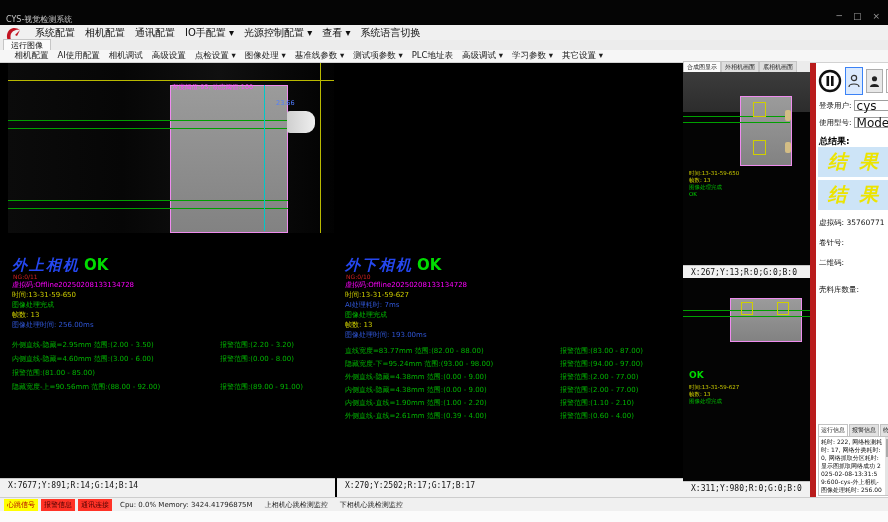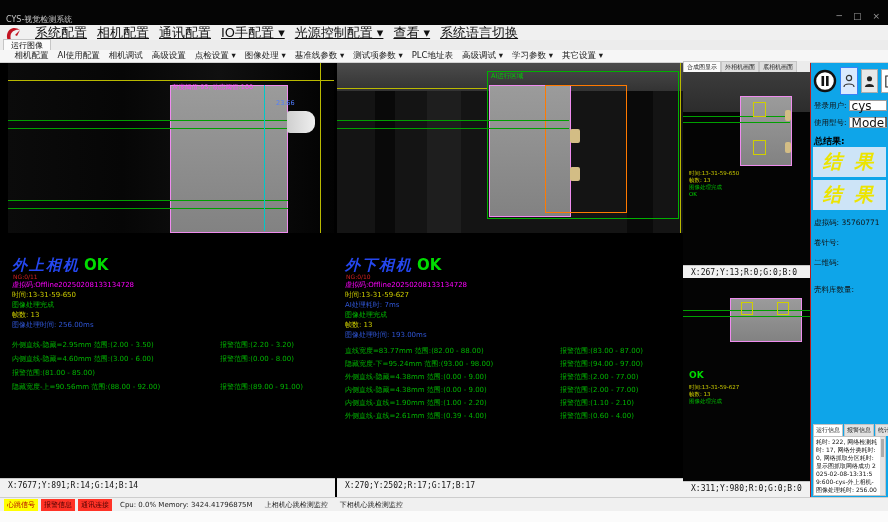--- a/index.html
+++ b/index.html
@@ -6,21 +6,21 @@
   #root{position:relative;width:888px;height:522px;background:#000;overflow:hidden;
         font-family:"DejaVu Sans","Liberation Sans",sans-serif;}
   
   .titlebar{position:absolute;left:0;top:0;width:888px;height:25px;background:#050505;}
   .apptitle{position:absolute;left:6px;top:14px;font-size:8px;color:#c8c8c8;}
   .winctrl{position:absolute;right:8px;top:11px;display:flex;gap:11px;}
   .winctrl span{font-size:9px;color:#9d9d9d;line-height:10px;}
   
   .menubar{position:absolute;left:0;top:25px;width:888px;height:15px;background:#f0f0f0;
            display:flex;align-items:center;padding-left:30px;box-sizing:border-box;}
-  .mi{font-size:13px;color:#101010;padding:0 5px;white-space:nowrap;text-decoration:underline;}
+  .mi{font-size:10px;color:#101010;padding:0 5px;white-space:nowrap;}
   .logo{position:absolute;left:5px;top:26px;width:18px;height:20px;}
   
   .tabrow{position:absolute;left:0;top:40px;width:888px;height:10px;background:#ececec;}
   .runtab{position:absolute;left:3px;top:39px;height:11px;padding:0 7px;background:#fbfbfb;
           border:1px solid #c6c6c6;border-bottom:none;font-size:8px;color:#111;line-height:11px;}
   .toolbar{position:absolute;left:0;top:50px;width:888px;height:13px;background:#f6f6f6;
            border-bottom:1px solid #d2d2d2;display:flex;align-items:center;padding-left:10px;box-sizing:border-box;}
   .ti{font-size:8.5px;color:#1c1c1c;padding:0 4.5px;white-space:nowrap;}
   
   .img{position:absolute;overflow:hidden;background:#040404;}
@@ -63,21 +63,21 @@
             font-family:"DejaVu Sans Mono","Liberation Mono",monospace;font-size:8px;color:#111;
             line-height:13px;padding-left:8px;box-sizing:border-box;}
   
   .ptabs{position:absolute;left:683px;top:61px;width:127px;height:11px;background:#ececec;display:flex;}
   .ptab{font-size:6px;color:#222;padding:1px 3px;border:1px solid #c6c6c6;border-bottom:none;background:#dedede;white-space:nowrap;}
   .ptab.sel{background:#fbfbfb;}
   .tiny-lines{position:absolute;}
   .tiny-line{font-size:5.5px;line-height:7px;white-space:nowrap;}
   .v2ok{position:absolute;font-size:9px;font-weight:bold;color:#00dc00;}
   
-  .sidebar{position:absolute;left:810px;top:63px;width:78px;height:434px;background:#0ea5e9;border-left:1px solid #b91c1c;box-sizing:border-box;}
+  .sidebar{position:absolute;left:810px;top:63px;width:78px;height:434px;background:#ffffff;border-left:6px solid #b91c1c;box-sizing:border-box;}
   .btnrow{position:absolute;left:2px;top:4px;display:flex;align-items:center;gap:3px;}
   .sbtn{background:#fff;border:1px solid #adadad;display:flex;align-items:center;justify-content:center;}
   .sbtn.b1{width:24px;height:24px;border:none;background:transparent;}
   .sbtn.b2{width:16px;height:26px;border:1px solid #3b82f6;background:#dbeafe;}
   .sbtn.b3{width:15px;height:22px;background:#e8e8e8;}
   .sbtn.b4{width:15px;height:22px;}
   .srow{position:absolute;left:3px;display:flex;align-items:center;gap:2px;}
   .slabel{font-size:7.5px;color:#111;white-space:nowrap;}
   .sinput{width:38px;height:11px;background:#fff;border:1px solid #9e9e9e;font-size:12px;color:#111;
           line-height:11px;padding-left:2px;box-sizing:border-box;}
@@ -153,36 +153,20 @@
     <div class="hline green" style="left:0;top:57px;width:280px;"></div>
     <div class="hline green" style="left:0;top:65px;width:280px;"></div>
     <div class="hline green" style="left:0;top:137px;width:280px;"></div>
     <div class="hline green" style="left:0;top:145px;width:280px;"></div>
     <div class="vline cyan" style="left:256px;top:22px;height:146px;"></div>
     <div class="connector" style="left:279px;top:48px;width:28px;height:22px;"></div>
     <div class="ov-magenta" style="left:164px;top:20px;">灰度阈值:93, 动态阈值:100</div>
     <div class="ov-blue" style="left:268px;top:36px;">23.66</div>
   </div>
 
-  <div class="img imgM">
-    <div class="deck" style="width:346px;height:28px;"></div>
-    <div class="band" style="left:38px;top:28px;width:20px;height:142px;background:#090909;"></div>
-    <div class="band" style="left:90px;top:28px;width:34px;height:142px;background:#1e1e1e;"></div>
-    <div class="band" style="left:290px;top:28px;width:26px;height:142px;background:#0a0a0a;"></div>
-    <div class="hline yellow" style="left:0;top:25px;width:150px;"></div>
-    <div class="aibox" style="left:150px;top:8px;width:190px;height:146px;"></div>
-    <div class="ov-green" style="left:154px;top:9px;">AI运行区域</div>
-    <div class="grayblock" style="left:152px;top:22px;width:80px;height:130px;"></div>
-    <div class="orangebox" style="left:208px;top:22px;width:80px;height:126px;"></div>
-    <div class="hline green" style="left:0;top:57px;width:232px;"></div>
-    <div class="hline green" style="left:0;top:65px;width:232px;"></div>
-    <div class="spot" style="left:233px;top:66px;width:10px;height:14px;"></div>
-    <div class="spot" style="left:233px;top:104px;width:10px;height:14px;"></div>
-    <div class="vline yellow" style="left:343px;top:0;height:170px;"></div>
-  </div>
 
   <div class="cam-title" style="left:12px;top:256px;">
     <span>外上相机</span><span class="cam-ok">OK</span>
   </div>
   <div class="cam-sub" style="left:13px;top:273px;">NG:0/11</div>
   <div class="cam-lines" style="left:12px;top:280px;">
 
   <div class="cam-line" style="color: rgb(255, 0, 255);">虚拟码:Offline20250208133134728</div>
       <div class="cam-line" style="color: rgb(204, 204, 0);">时间:13-31-59-650</div>
       <div class="cam-line" style="color: rgb(0, 187, 0);">图像处理完成</div>

